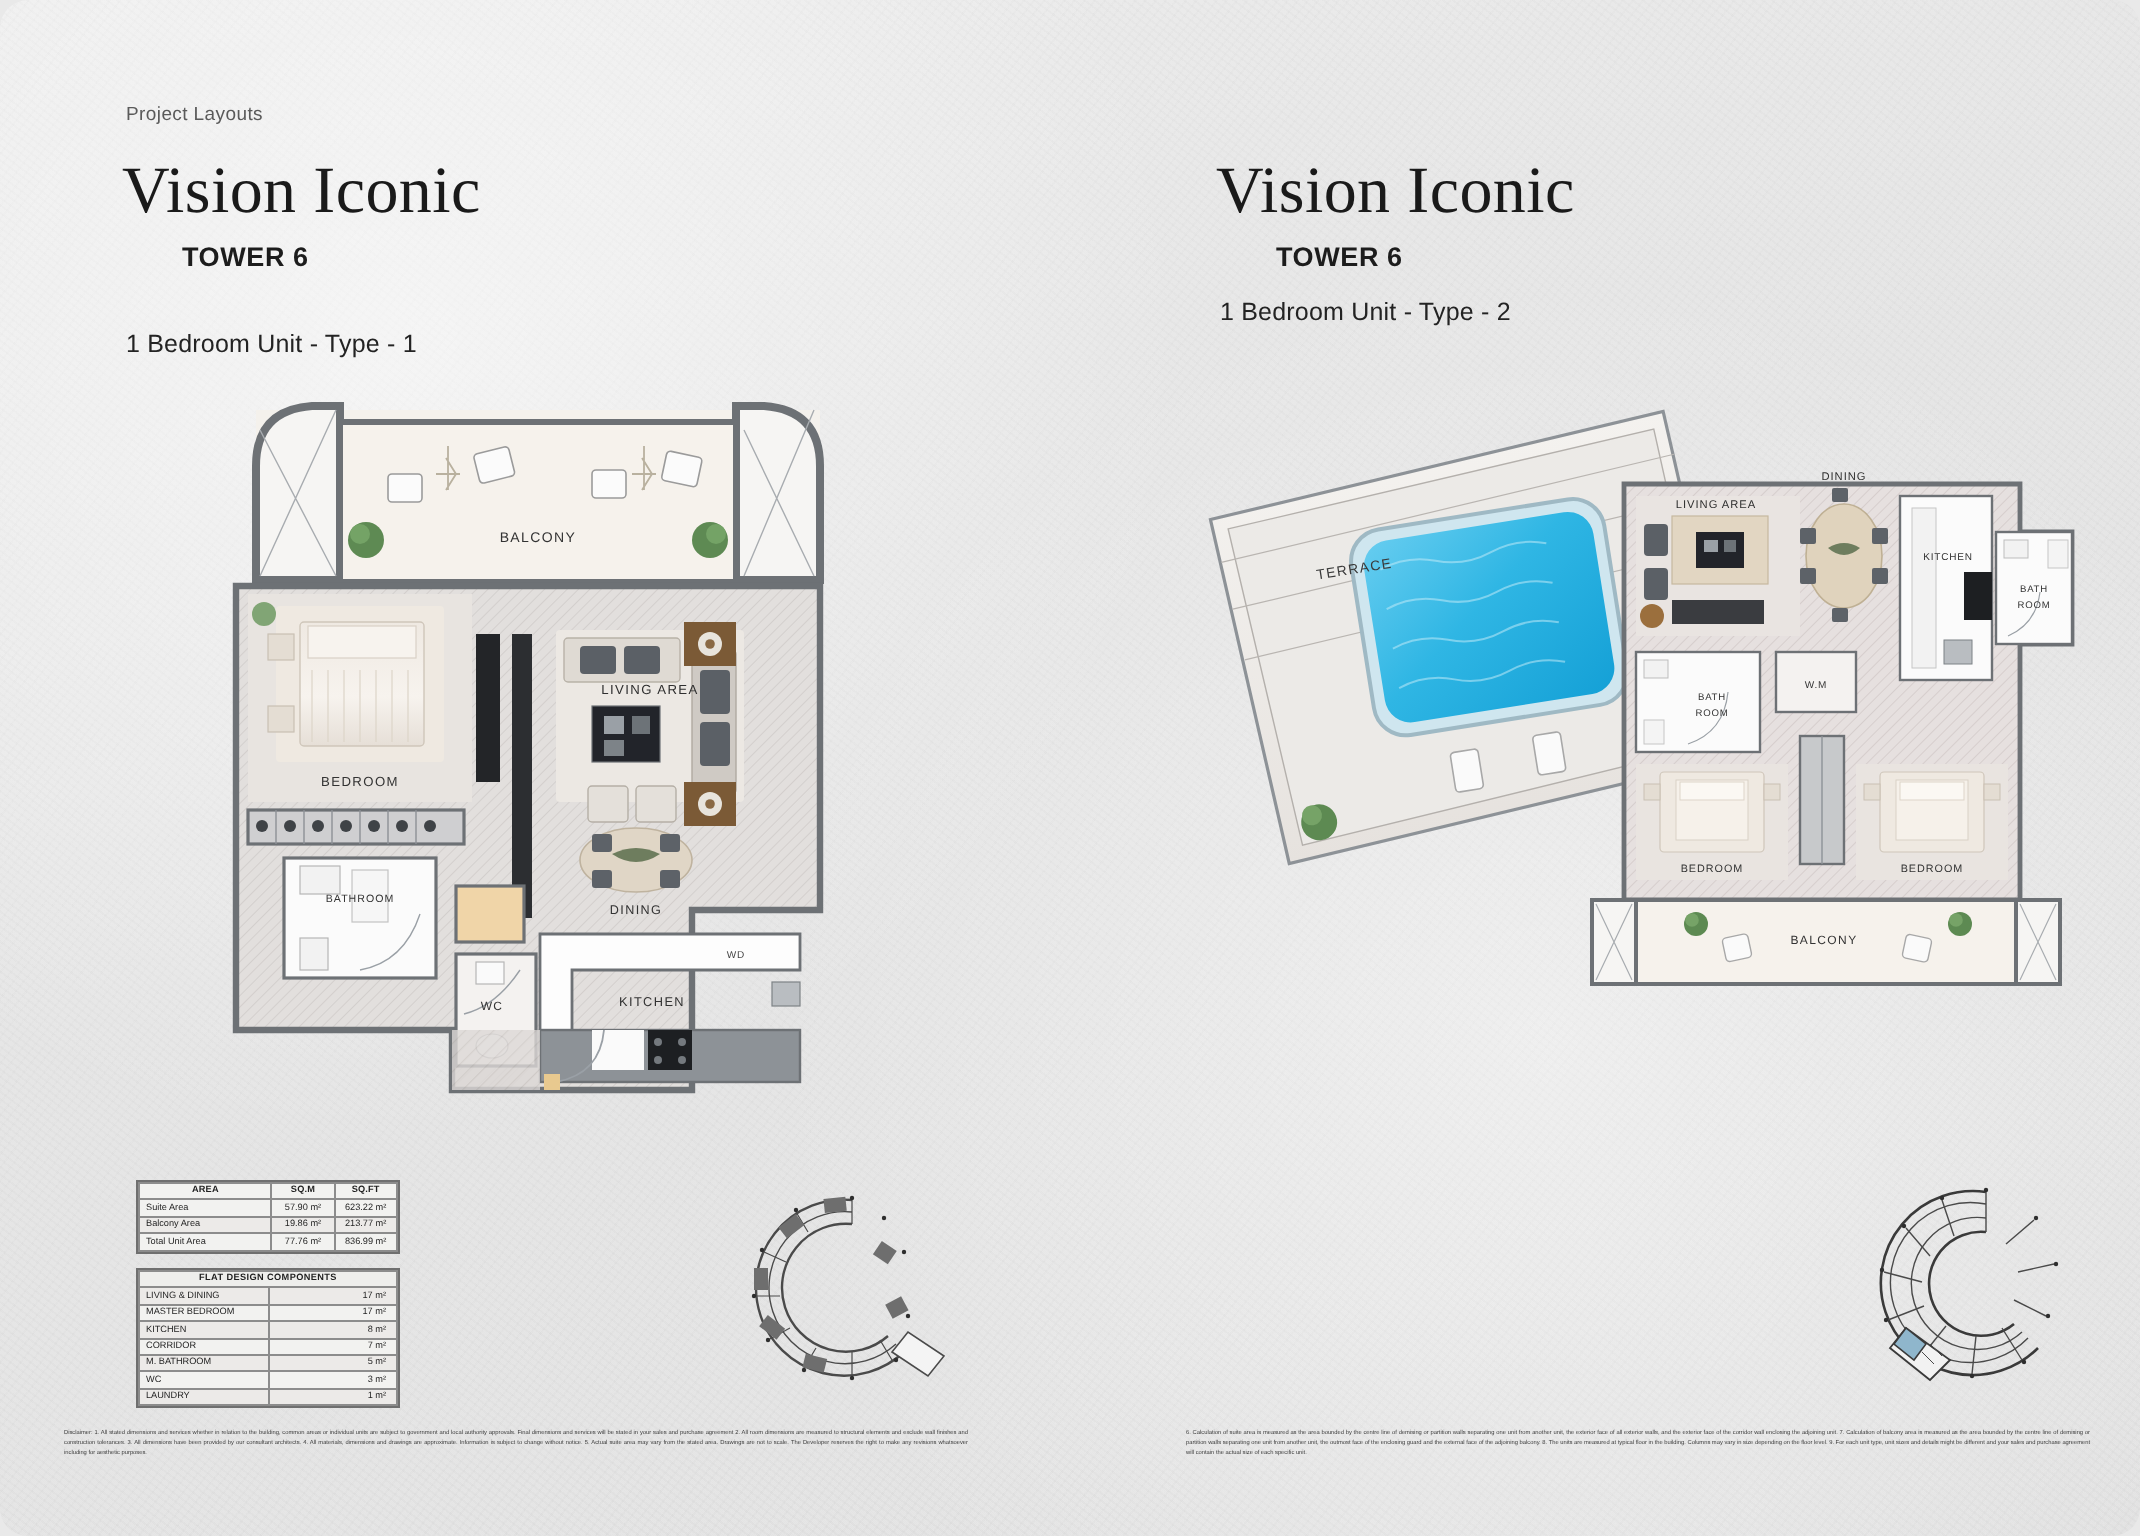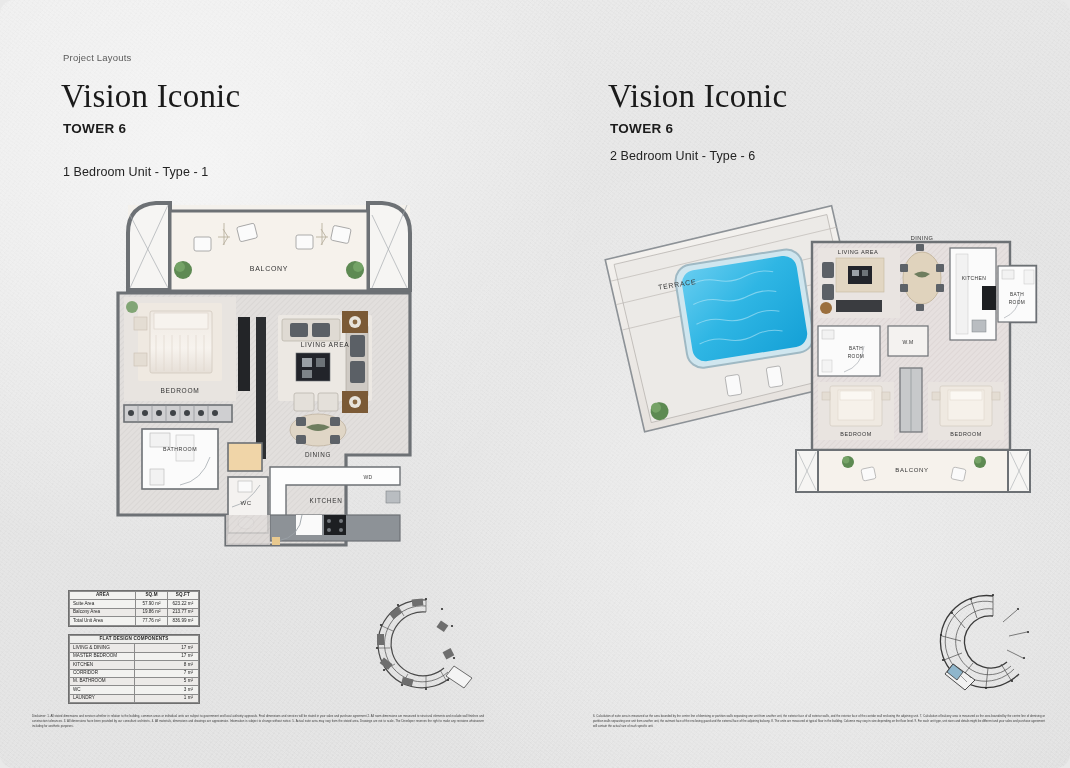--- a/index.html
+++ b/index.html
@@ -28,21 +28,21 @@
   .kicker{
     position:absolute;font-size:9.5px;letter-spacing:.2px;color:#5a5a5a;
   }
   .brand{
     position:absolute;
     font-family:"Liberation Serif", serif;
     font-size:33px;letter-spacing:.2px;color:#1a1a1a;font-weight:400;
     white-space:nowrap;
   }
   .tower{
-    position:absolute;font-size:13.5px;font-weight:bold;letter-spacing:.3px;color:#1c1c1c;
+    position:absolute;font-size:13.5px;font-weight:bold;letter-spacing:.3px;color:#1c1c1c;margin-left:28px;
   }
   .unittype{
     position:absolute;font-size:12.5px;font-weight:500;letter-spacing:.1px;color:#232323;
   }
 
   
   .tbl{
     position:absolute;
     border:1px solid #6f6f6f;
     background:#f2f2f0;
@@ -367,21 +367,21 @@
       </table>
     </div>
 
     <div class="disclaimer" style="left:32px;top:714px;width:452px;">Disclaimer: 1. All stated dimensions and services whether in relation to the building, common areas or individual units are subject to government and local authority approvals. Final dimensions and services will be stated in your sales and purchase agreement 2. All room dimensions are measured to structural elements and exclude wall finishes and construction tolerances. 3. All dimensions have been provided by our consultant architects. 4. All materials, dimensions and drawings are approximate. Information is subject to change without notice. 5. Actual suite area may vary from the stated area. Drawings are not to scale. The Developer reserves the right to make any revisions whatsoever including for aesthetic purposes.</div>
   </div>
 
   <div class="panel panel-right">
 
     <div class="brand" style="left:73px;top:78px;">Vision Iconic</div>
     <div class="tower" style="left:75px;top:121px;">TOWER 6</div>
-    <div class="unittype" style="left:75px;top:149px;">2 Bedroom Unit - Type - 6</div>
+    <div class="unittype" style="left:75px;top:149px;">1 Bedroom Unit - Type - 2</div>
 
     <div class="plan" style="left:65px;top:200px;">
       <svg width="460" height="310" viewBox="0 0 460 310">
         <defs>
           <pattern id="hatchR" width="4" height="4" patternUnits="userSpaceOnUse" patternTransform="rotate(45)">
             <rect width="4" height="4" fill="#e6e0df"></rect>
             <path d="M0 0 V4" stroke="#d6cecd" stroke-width="1"></path>
           </pattern>
           <linearGradient id="poolG" x1="0" y1="0" x2="1" y2="1">
             <stop offset="0%" stop-color="#67cdf0"></stop>

